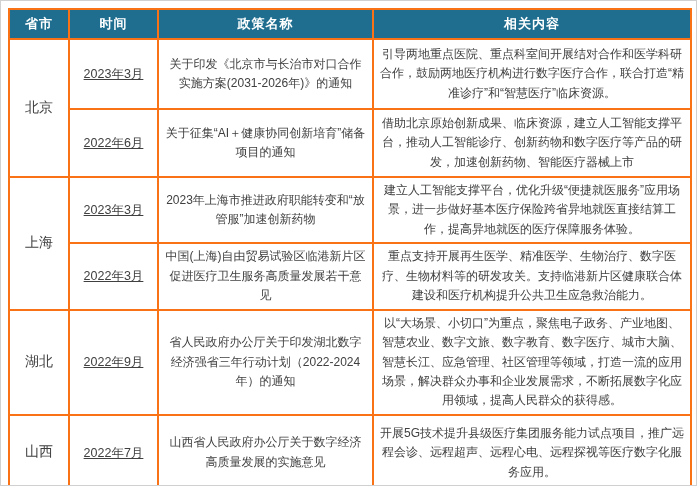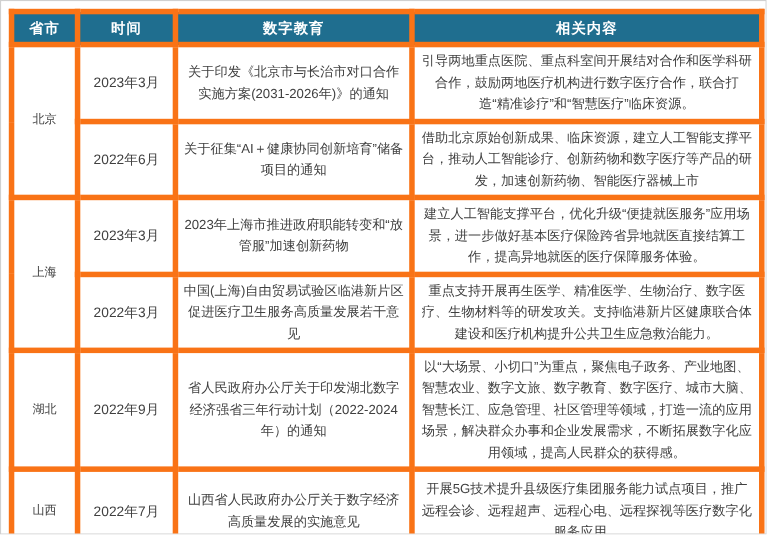--- a/index.html
+++ b/index.html
@@ -17,21 +17,21 @@
     padding: 7px 7px 0 7px;
     overflow: hidden;
   }
   table.policy-table {
     border-collapse: collapse;
     table-layout: fixed;
     width: 682px;
   }
   .policy-table th,
   .policy-table td {
-    border: 5px solid #f97316;
+    border: 2px solid #f97316;
     text-align: center;
     vertical-align: middle;
     box-sizing: border-box;
     word-break: break-all;
   }
   .policy-table th {
     background: #1f6e8f;
     color: #ffffff;
     font-size: 13px;
     font-weight: bold;
@@ -42,39 +42,39 @@
   .policy-table td {
     font-size: 12px;
     color: #404040;
     line-height: 1.62;
     padding: 3px 5px;
   }
   .col-province { width: 60px; }
   .col-time     { width: 89px; }
   .col-policy   { width: 215px; }
   .col-content  { width: 318px; }
-  td.province-cell { font-size: 11px; }
-  td.time-cell     { font-size: 12.5px; }
+  td.province-cell { font-size: 14px; font-family: Liberation Mono, monospace; }
+  td.time-cell     { font-size: 12.5px; text-decoration: underline; }
 </style>
 </head>
 <body>
 
 <div class="page">
   <table class="policy-table">
     <colgroup>
       <col class="col-province">
       <col class="col-time">
       <col class="col-policy">
       <col class="col-content">
     </colgroup>
     <thead>
       <tr>
         <th>省市</th>
         <th>时间</th>
-        <th>数字教育</th>
+        <th>政策名称</th>
         <th>相关内容</th>
       </tr>
     </thead>
     <tbody>
       <tr style="height:70px;">
         <td class="province-cell" rowspan="2">北京</td>
         <td class="time-cell">2023年3月</td>
         <td class="policy-cell">关于印发《北京市与长治市对口合作实施方案(2031-2026年)》的通知</td>
         <td class="content-cell">引导两地重点医院、重点科室间开展结对合作和医学科研合作，鼓励两地医疗机构进行数字医疗合作，联合打造“精准诊疗”和“智慧医疗”临床资源。</td>
       </tr>

